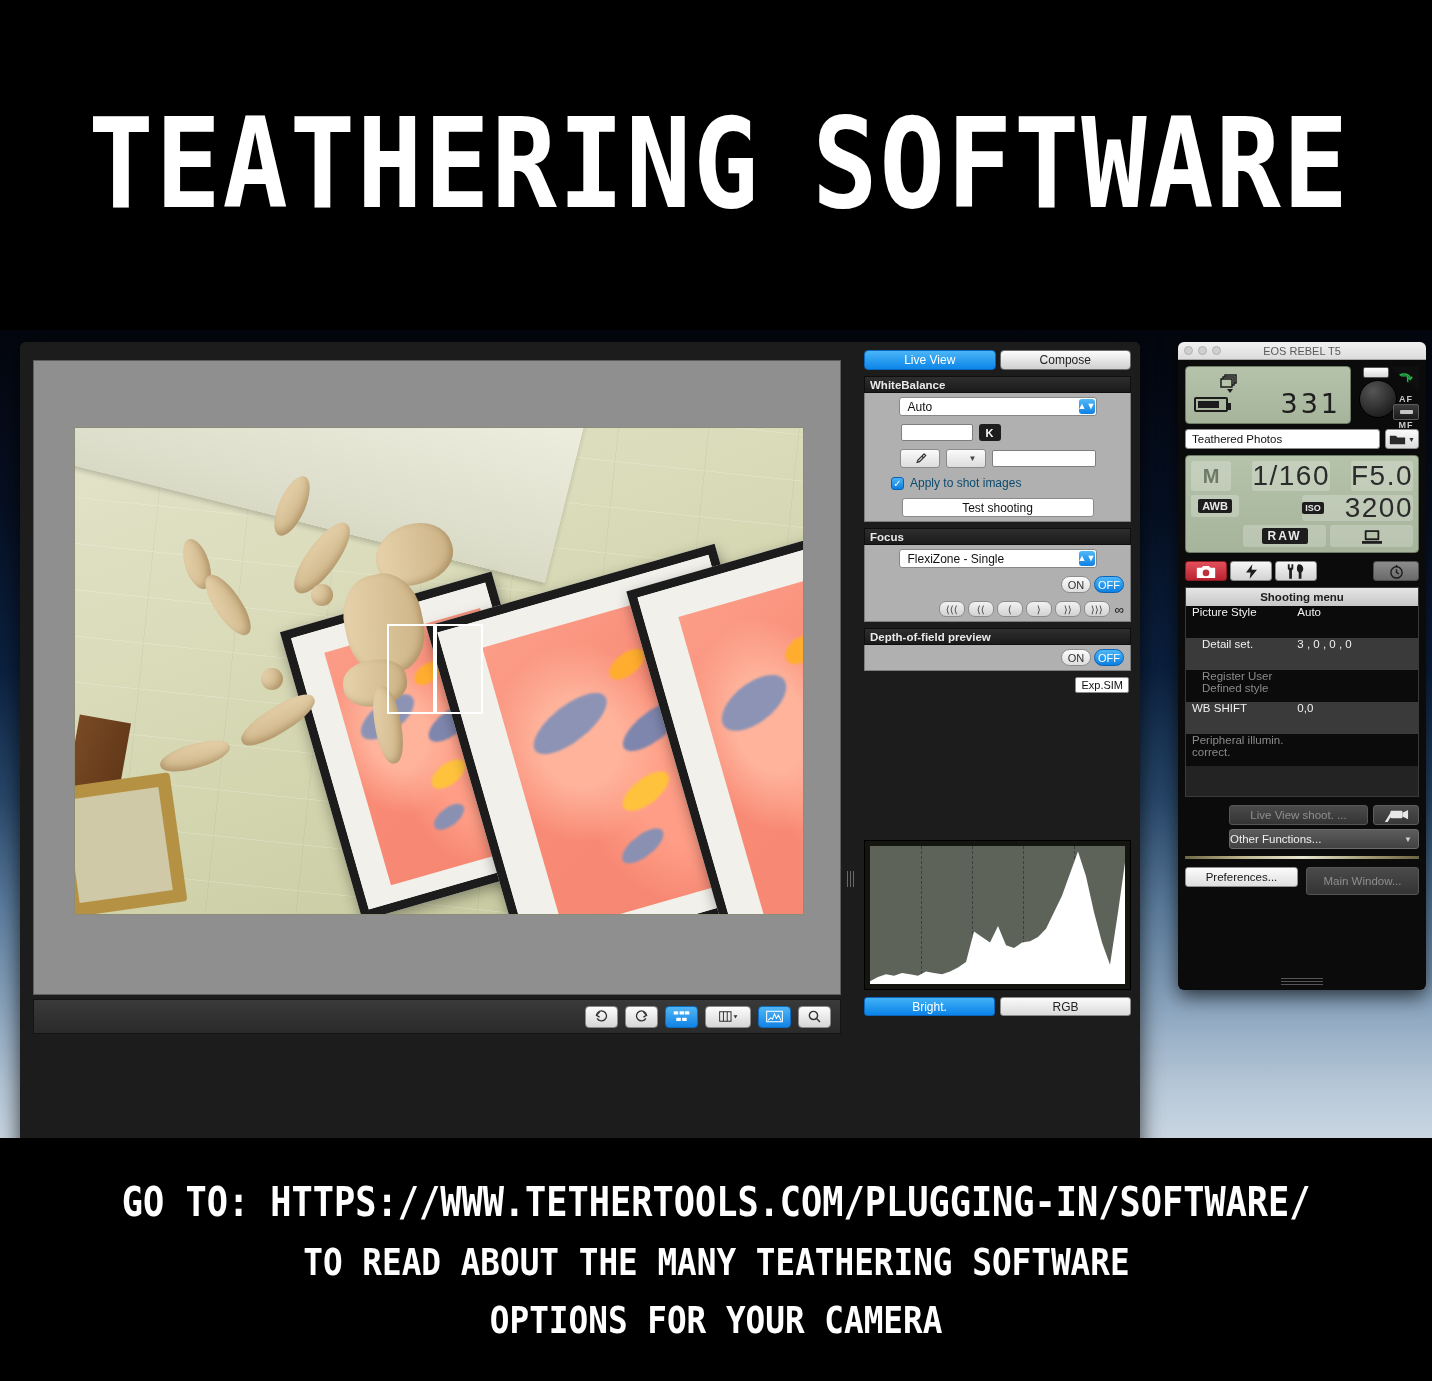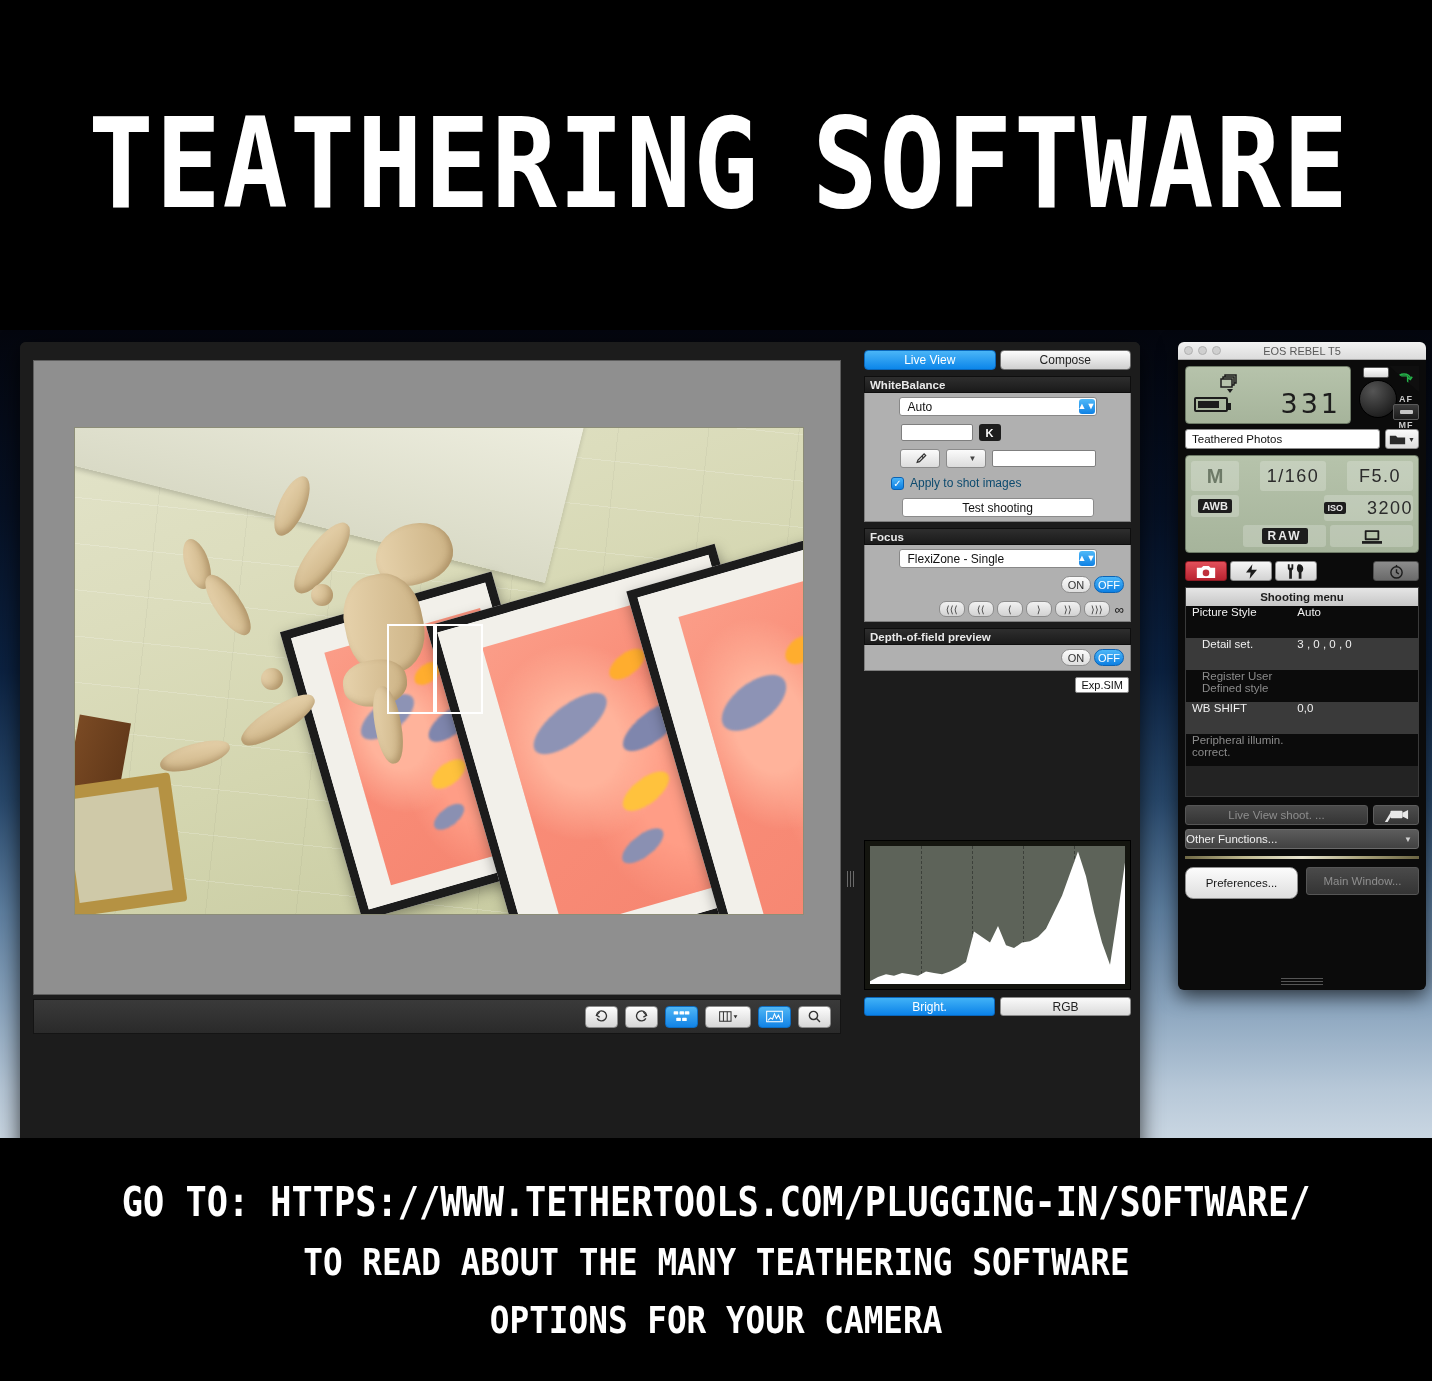--- a/index.html
+++ b/index.html
@@ -339,21 +339,21 @@
   #folder-row{ display:flex; gap:5px; margin-top:5px; align-items:center; }
   #folder-field{ flex:1; height:20px; background:#fff; border:1px solid #8e8e8e; border-radius:3px;
     font-size:11.5px; color:#111; display:flex; align-items:center; padding-left:6px; }
   #folder-btn{ width:34px; height:20px; background:linear-gradient(to bottom,#fafafa,#dcdcdc);
     border:1px solid #8e8e8e; border-radius:3px; display:flex; align-items:center; justify-content:center; gap:2px; }
 
   #lcd-expo{ margin-top:6px; padding:5px; display:flex; flex-direction:column; gap:4px; }
   .ex-row{ display:flex; gap:4px; }
   .cell{ background:rgba(255,255,255,.22); border-radius:3px;
     display:flex; align-items:center; justify-content:center; color:#2b2b2b; }
-  .big{ font-size:18px; letter-spacing:1.5px;margin-left:17px; }
+  .big{ font-size:28px; letter-spacing:1.5px;margin-left:17px; }
   .mode{ width:48px; height:30px; font-size:20px; font-weight:bold; color:#6d7a67; }
   .sh{ flex:1; height:30px; }
   .ap{ flex:1; height:30px; }
   .awb{ width:48px; height:22px; }
   .awbtag{ background:#1d1d1d; color:#e8e8e8; font-size:11px; font-weight:bold;
     padding:1px 4px; border-radius:2px; }
   .isoc{ flex:1; height:26px; display:flex; align-items:center; justify-content:center; gap:4px; }
   .isotag{ background:#1d1d1d; color:#e8e8e8; font-size:9px; font-weight:bold; padding:1px 3px; border-radius:2px; }
   .rawc{ flex:1; height:22px; }
   .rawtag{ background:#1d1d1d; color:#e8e8e8; font-size:12px; font-weight:bold;
@@ -375,35 +375,35 @@
     display:flex; align-items:center; justify-content:center; }
   .mrow{ height:32px; display:flex; align-items:flex-start; font-size:11.5px; }
   .mrow .k{ width:48%; padding-left:6px; color:#f0f0f0; }
   .mrow .v{ color:#f0f0f0; }
   .mrow.alt{ background:#3a3a3a; }
   .mrow.dim .k, .mrow.dim .v{ color:#8b8b8b; }
   .mrow.indent .k{ padding-left:16px; }
   #menu-pad{ height:30px; background:#232323; }
 
   #lower-btns{ margin-top:8px; }
-  .lrow{ display:flex; gap:5px; margin-bottom:4px; align-items:center; }
+  .lrow{ display:flex; gap:5px; margin-bottom:4px; align-items:center;margin-left:44px; }
   .dimbtn{ flex:1; height:20px; border-radius:3px;
     background:linear-gradient(to bottom,#4a4a4a,#343434); border:1px solid #565656;
     color:#8e8e8e; font-size:11.5px; display:flex; align-items:center; justify-content:center; }
   .vidbtn{ width:46px; height:20px; border-radius:3px;
     background:linear-gradient(to bottom,#4d4d4d,#373737); border:1px solid #5d5d5d;
     display:flex; align-items:center; justify-content:center; }
   .litbtn{ flex:1; height:20px; border-radius:3px; position:relative;
     background:linear-gradient(to bottom,#5c5c5c,#414141); border:1px solid #6a6a6a;
     color:#efefef; font-size:11.5px; display:flex; align-items:center; justify-content:flex-start; }
   .litbtn .car{ position:absolute; right:6px; color:#cfcfcf; font-size:8px; }
   #gold-div{ height:3px; margin:7px 0 8px 0;
     background:linear-gradient(to right,#6f6844,#bdb78e,#e7e4cf,#a9a37c,#6b6442); }
   #prefs-row{ display:flex; gap:8px; }
-  #prefs{ flex:1; height:32px; border-radius:8px;
+  #prefs{ flex:1; height:20px; border-radius:3px;
     background:linear-gradient(to bottom,#fcfcfc,#dedede); border:1px solid #8e8e8e;
     color:#161616; font-size:11.5px; display:flex; align-items:center; justify-content:center; }
   #mainwin{ flex:1; height:28px; border-radius:3px;
     background:linear-gradient(to bottom,#4a4a4a,#343434); border:1px solid #565656;
     color:#8e8e8e; font-size:11.5px; display:flex; align-items:center; justify-content:center; }
   #eos-grip{ position:absolute; left:50%; transform:translateX(-50%); bottom:5px;
     width:42px; height:7px;
     background:repeating-linear-gradient(to bottom,#555 0 1px, transparent 1px 3px); }
 
   

